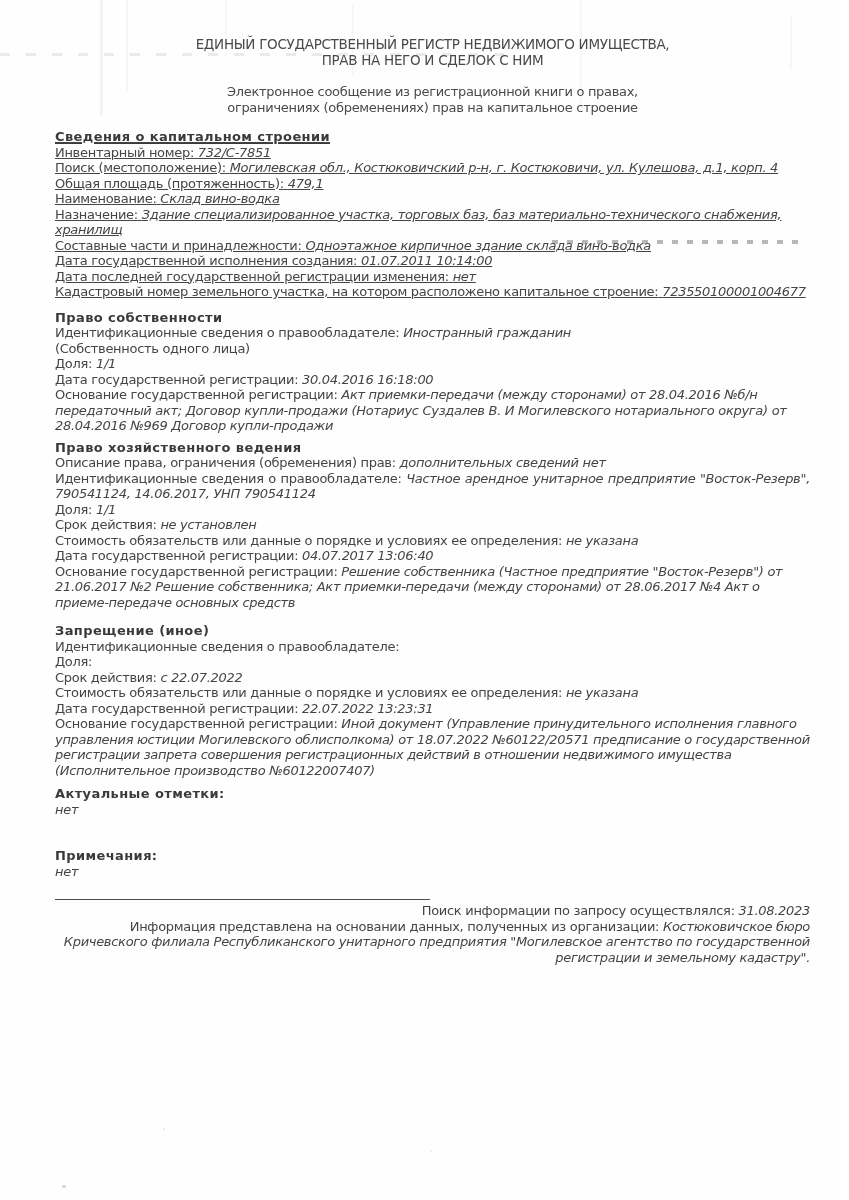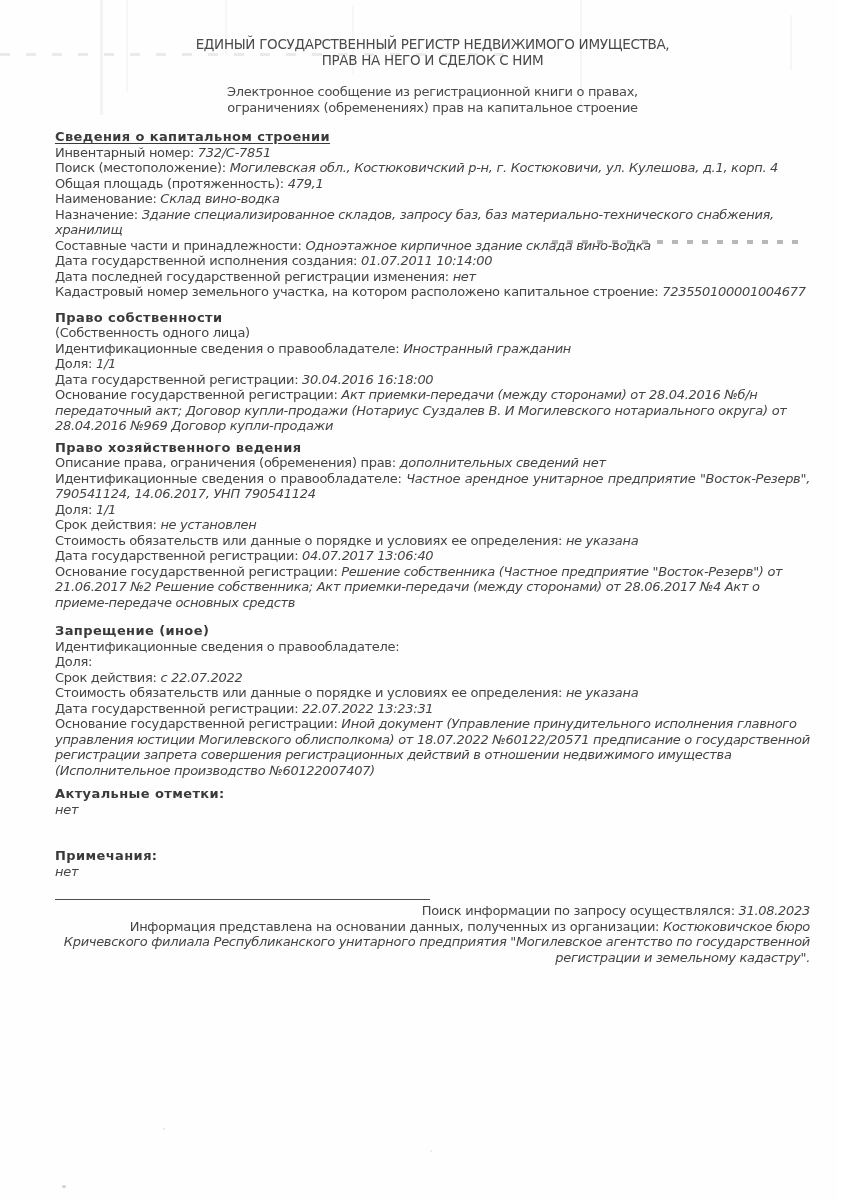--- a/index.html
+++ b/index.html
@@ -37,21 +37,21 @@
   }
   .sec-h.underlined {
     text-decoration: underline;
     text-underline-offset: 2px;
   }
   .row { margin: 0; }
   .lbl { font-style: normal; }
   .val { font-style: italic; }
   .just { text-align: justify; }
 
-  .s1 { margin-top: 14px; }
+  .s1 { margin-top: 14px; text-decoration: underline; }
   .s2 { margin-top: 10px; }
   .s3 { margin-top: 6px; }
   .s4 { margin-top: 13px; }
   .s5 { margin-top: 8px; }
   .s6 { margin-top: 31px; }
 
   .doc-footer { margin-top: 20px; }
   .footer-rule {
     width: 375px;
     height: 0;
@@ -116,31 +116,31 @@
         <div>ограничениях (обременениях) прав на капитальное строение</div>
       </div>
     </header>
 
     <section class="sec s1">
       <h2 class="sec-h underlined">Сведения о капитальном строении</h2>
       <p class="row"><span class="lbl">Инвентарный номер:</span> <span class="val">732/С-7851</span></p>
       <p class="row"><span class="lbl">Поиск (местоположение):</span> <span class="val">Могилевская обл., Костюковичский р-н, г. Костюковичи, ул. Кулешова, д.1, корп. 4</span></p>
       <p class="row"><span class="lbl">Общая площадь (протяженность):</span> <span class="val">479,1</span></p>
       <p class="row"><span class="lbl">Наименование:</span> <span class="val">Склад вино-водка</span></p>
-      <p class="row"><span class="lbl">Назначение:</span> <span class="val">Здание специализированное складов, запросу баз, баз материально-технического снабжения, хранилищ</span></p>
+      <p class="row"><span class="lbl">Назначение:</span> <span class="val">Здание специализированное участка, торговых баз, баз материально-технического снабжения, хранилищ</span></p>
       <p class="row"><span class="lbl">Составные части и принадлежности:</span> <span class="val">Одноэтажное кирпичное здание склада вино-водка</span></p>
       <p class="row"><span class="lbl">Дата государственной исполнения создания:</span> <span class="val">01.07.2011 10:14:00</span></p>
       <p class="row"><span class="lbl">Дата последней государственной регистрации изменения:</span> <span class="val">нет</span></p>
       <p class="row"><span class="lbl">Кадастровый номер земельного участка, на котором расположено капитальное строение:</span> <span class="val">723550100001004677</span></p>
     </section>
 
     <section class="sec s2">
       <h2 class="sec-h">Право собственности</h2>
+      <p class="row"><span class="lbl">Идентификационные сведения о правообладателе:</span> <span class="val">Иностранный гражданин</span></p>
       <p class="row"><span class="lbl">(Собственность одного лица)</span></p>
-      <p class="row"><span class="lbl">Идентификационные сведения о правообладателе:</span> <span class="val">Иностранный гражданин</span></p>
       <p class="row"><span class="lbl">Доля:</span> <span class="val">1/1</span></p>
       <p class="row"><span class="lbl">Дата государственной регистрации:</span> <span class="val">30.04.2016 16:18:00</span></p>
       <p class="row"><span class="lbl">Основание государственной регистрации:</span> <span class="val">Акт приемки-передачи (между сторонами) от 28.04.2016 №б/н передаточный акт; Договор купли-продажи (Нотариус Суздалев В. И Могилевского нотариального округа) от 28.04.2016 №969 Договор купли-продажи</span></p>
     </section>
 
     <section class="sec s3">
       <h2 class="sec-h">Право хозяйственного ведения</h2>
       <p class="row"><span class="lbl">Описание права, ограничения (обременения) прав:</span> <span class="val">дополнительных сведений нет</span></p>
       <p class="row just"><span class="lbl">Идентификационные сведения о правообладателе:</span> <span class="val">Частное арендное унитарное предприятие "Восток-Резерв", 790541124, 14.06.2017, УНП 790541124</span></p>
       <p class="row"><span class="lbl">Доля:</span> <span class="val">1/1</span></p>

